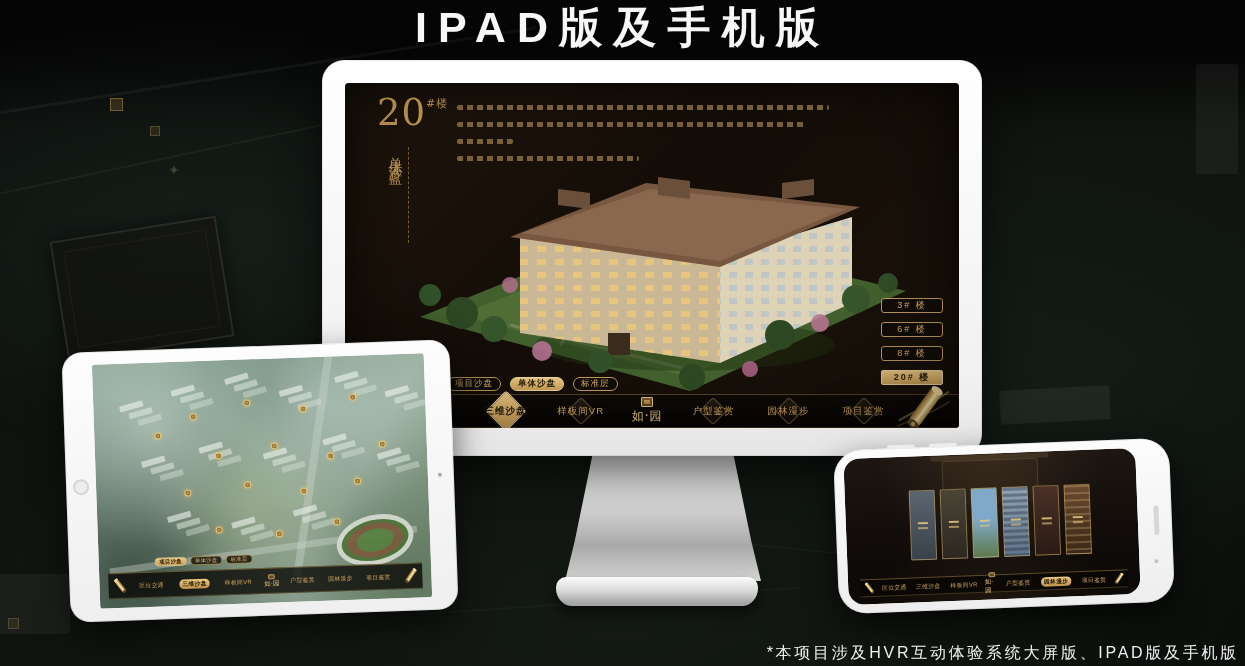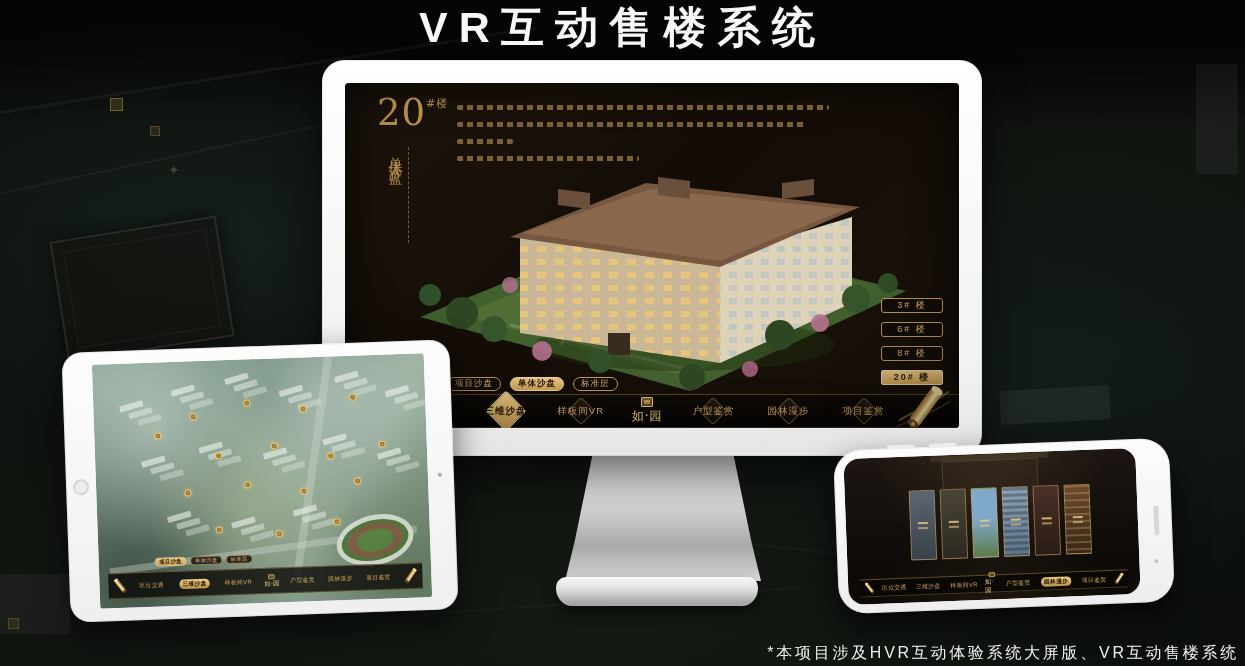--- a/index.html
+++ b/index.html
@@ -434,15 +434,15 @@
               <ellipse cx="30.5" cy="4.5" rx="6.5" ry="3.5" fill="#f4dda4"></ellipse>
               <ellipse cx="30.5" cy="47" rx="6.5" ry="4" fill="#5f461f"></ellipse>
             </g>
           </svg>
       </div>
     </div>
     <div class="ph-pill"></div>
     <div class="ph-dot"></div>
   </div>
 
-  <div class="title">VR互动售楼系统</div>
-  <div class="footnote">*本项目涉及HVR互动体验系统大屏版、VR互动售楼系统</div>
+  <div class="title">IPAD版及手机版</div>
+  <div class="footnote">*本项目涉及HVR互动体验系统大屏版、IPAD版及手机版</div>
 </div>
 
 </body></html>

